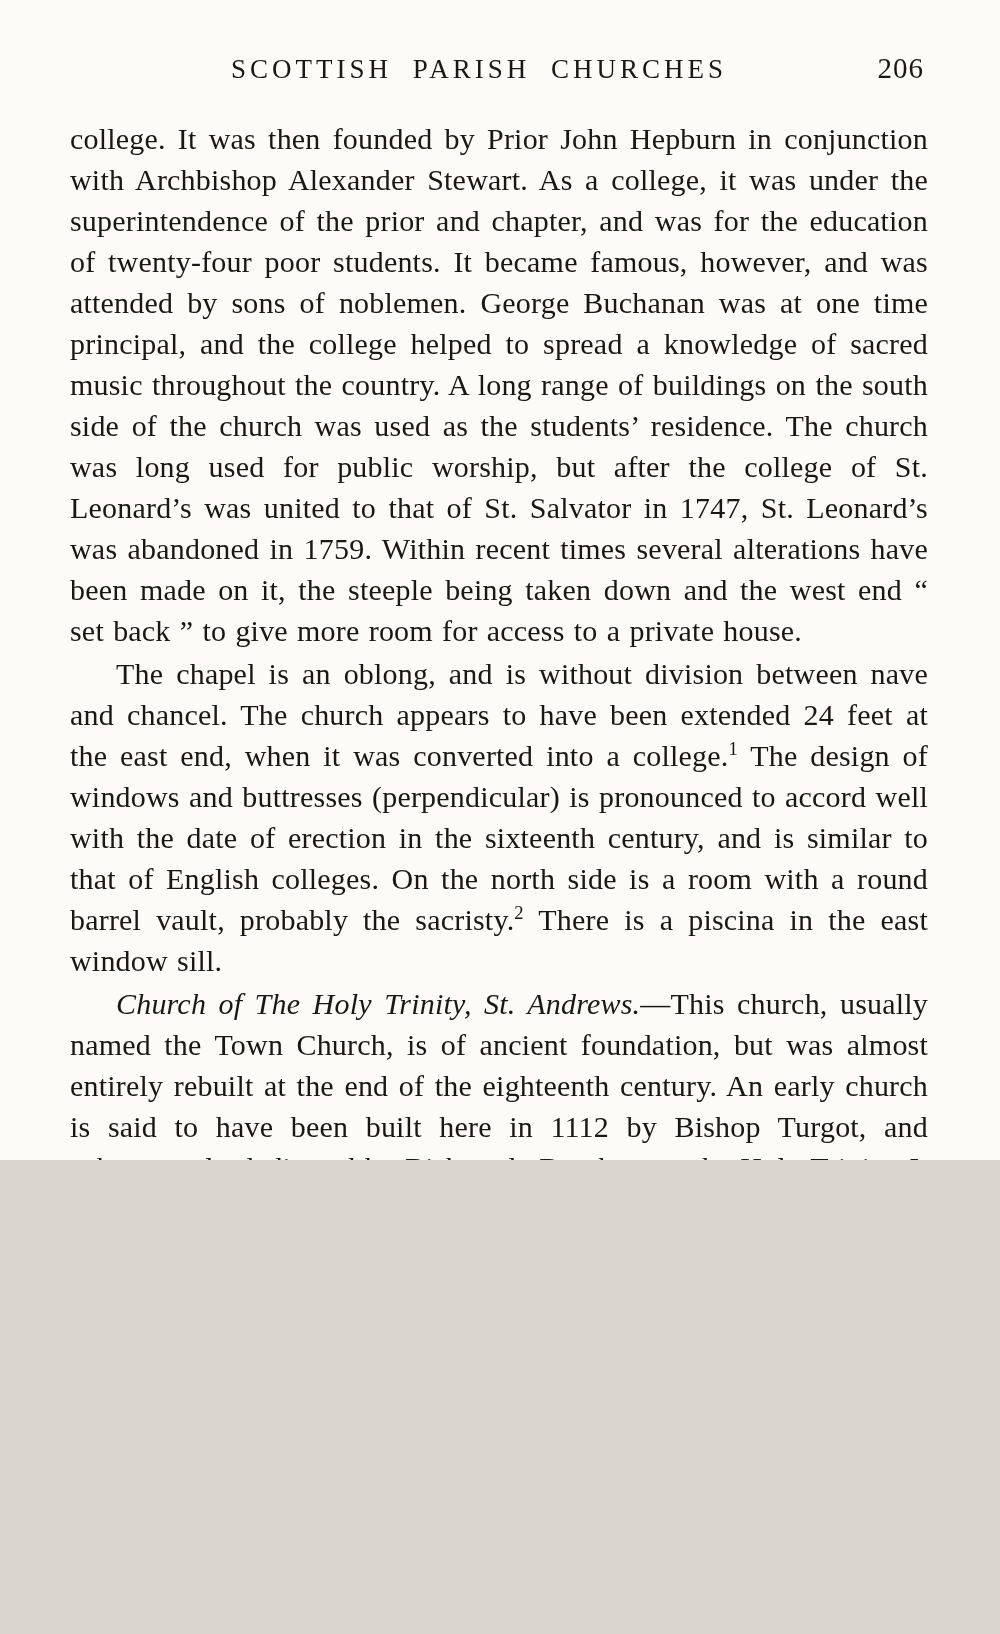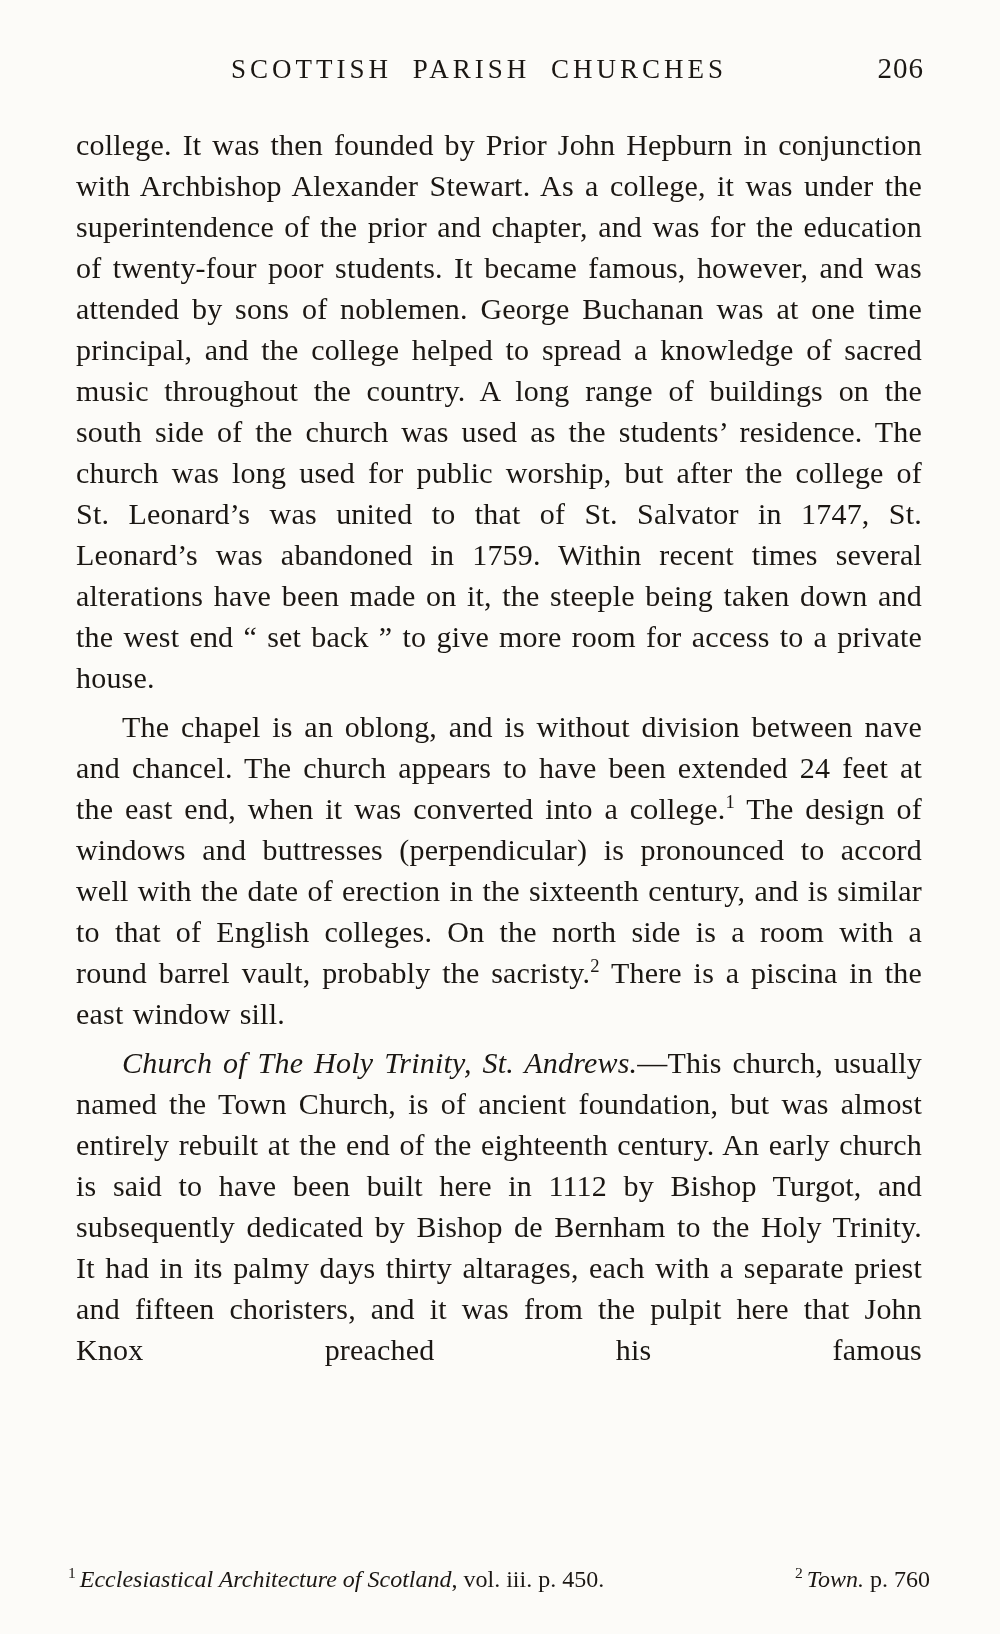--- a/index.html
+++ b/index.html
@@ -3,21 +3,21 @@
 <meta charset="utf-8">
 <style>
   html, body {
     margin: 0;
     padding: 0;
     background: #d8d5cf;
   }
   .page {
     position: relative;
     width: 1000px;
-    height: 1634px;
+    height: 1160px;
     margin: 0 auto;
     background: #fcfbf8;
     color: #1b1713;
     box-sizing: border-box;
     padding: 50px 70px 40px 68px;
     display: flex;
     flex-direction: column;
     overflow: hidden;
     font-family: "Liberation Serif", "DejaVu Serif", serif;
   }
@@ -47,21 +47,21 @@
   }
   .body-text {
     font-size: 30px;
     line-height: 41px;
     text-align: justify;
     letter-spacing: 0.2px;
     word-spacing: 1.5px;
     flex: 0 0 auto;
   }
   p.para {
-    margin: 8px;
+    margin: 2px;
     text-indent: 46px;
   }
   p.para.no-indent {
     text-indent: 0;
   }
   p.para.justify-last {
     text-align-last: justify;
   }
   sup.fnref {
     font-size: 0.62em;

